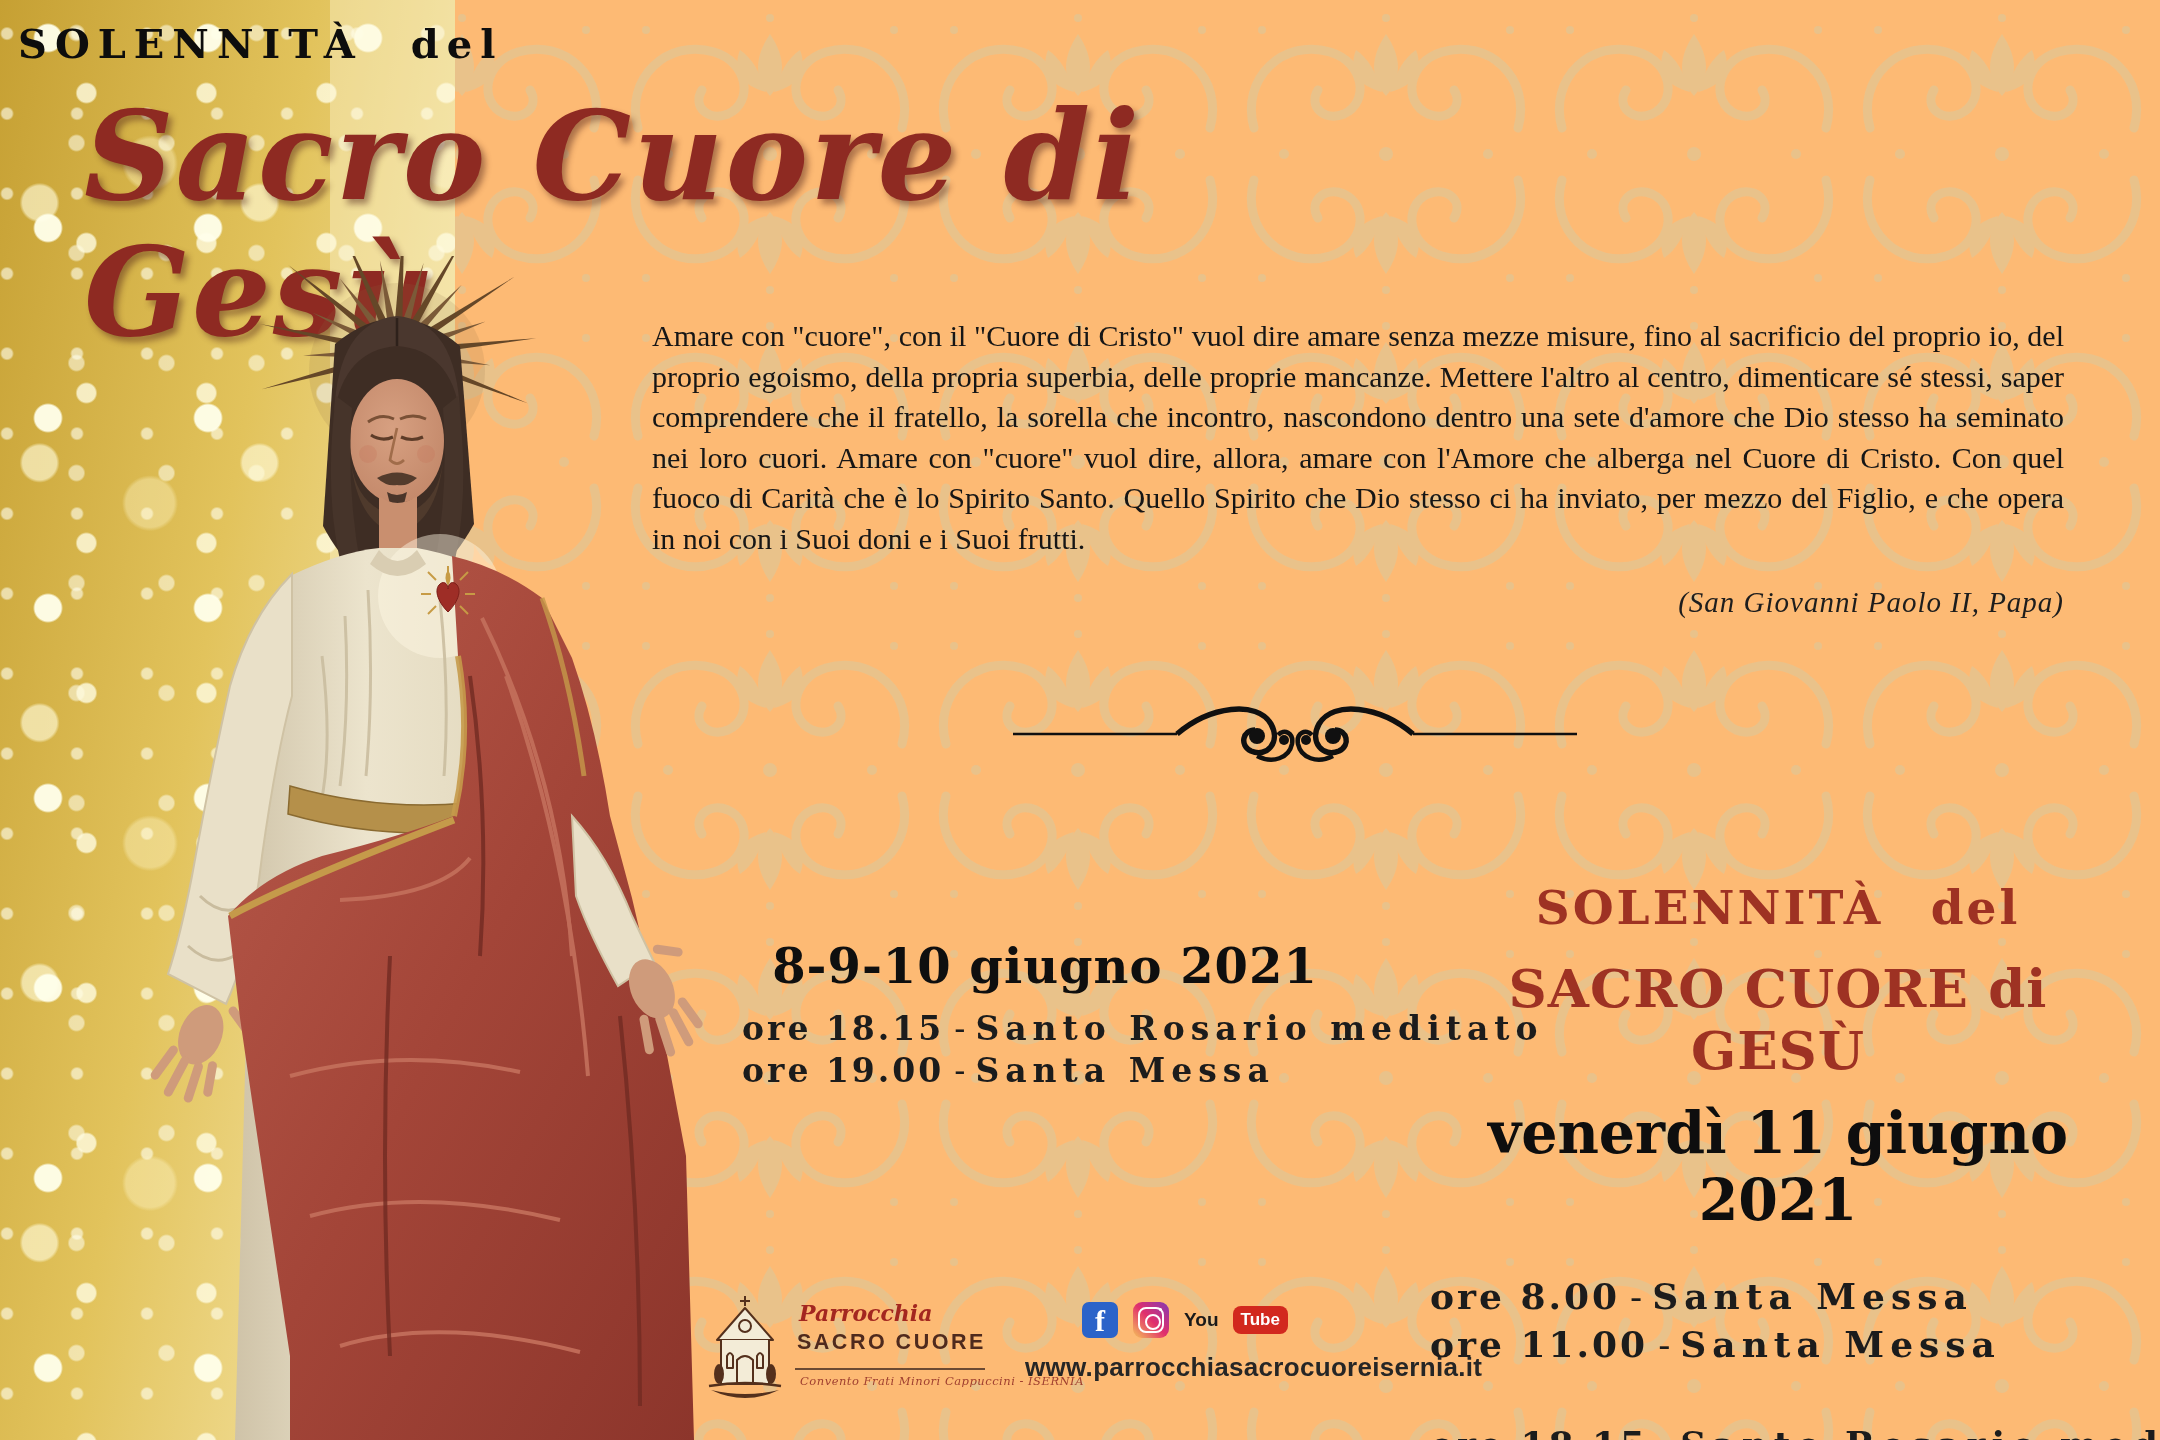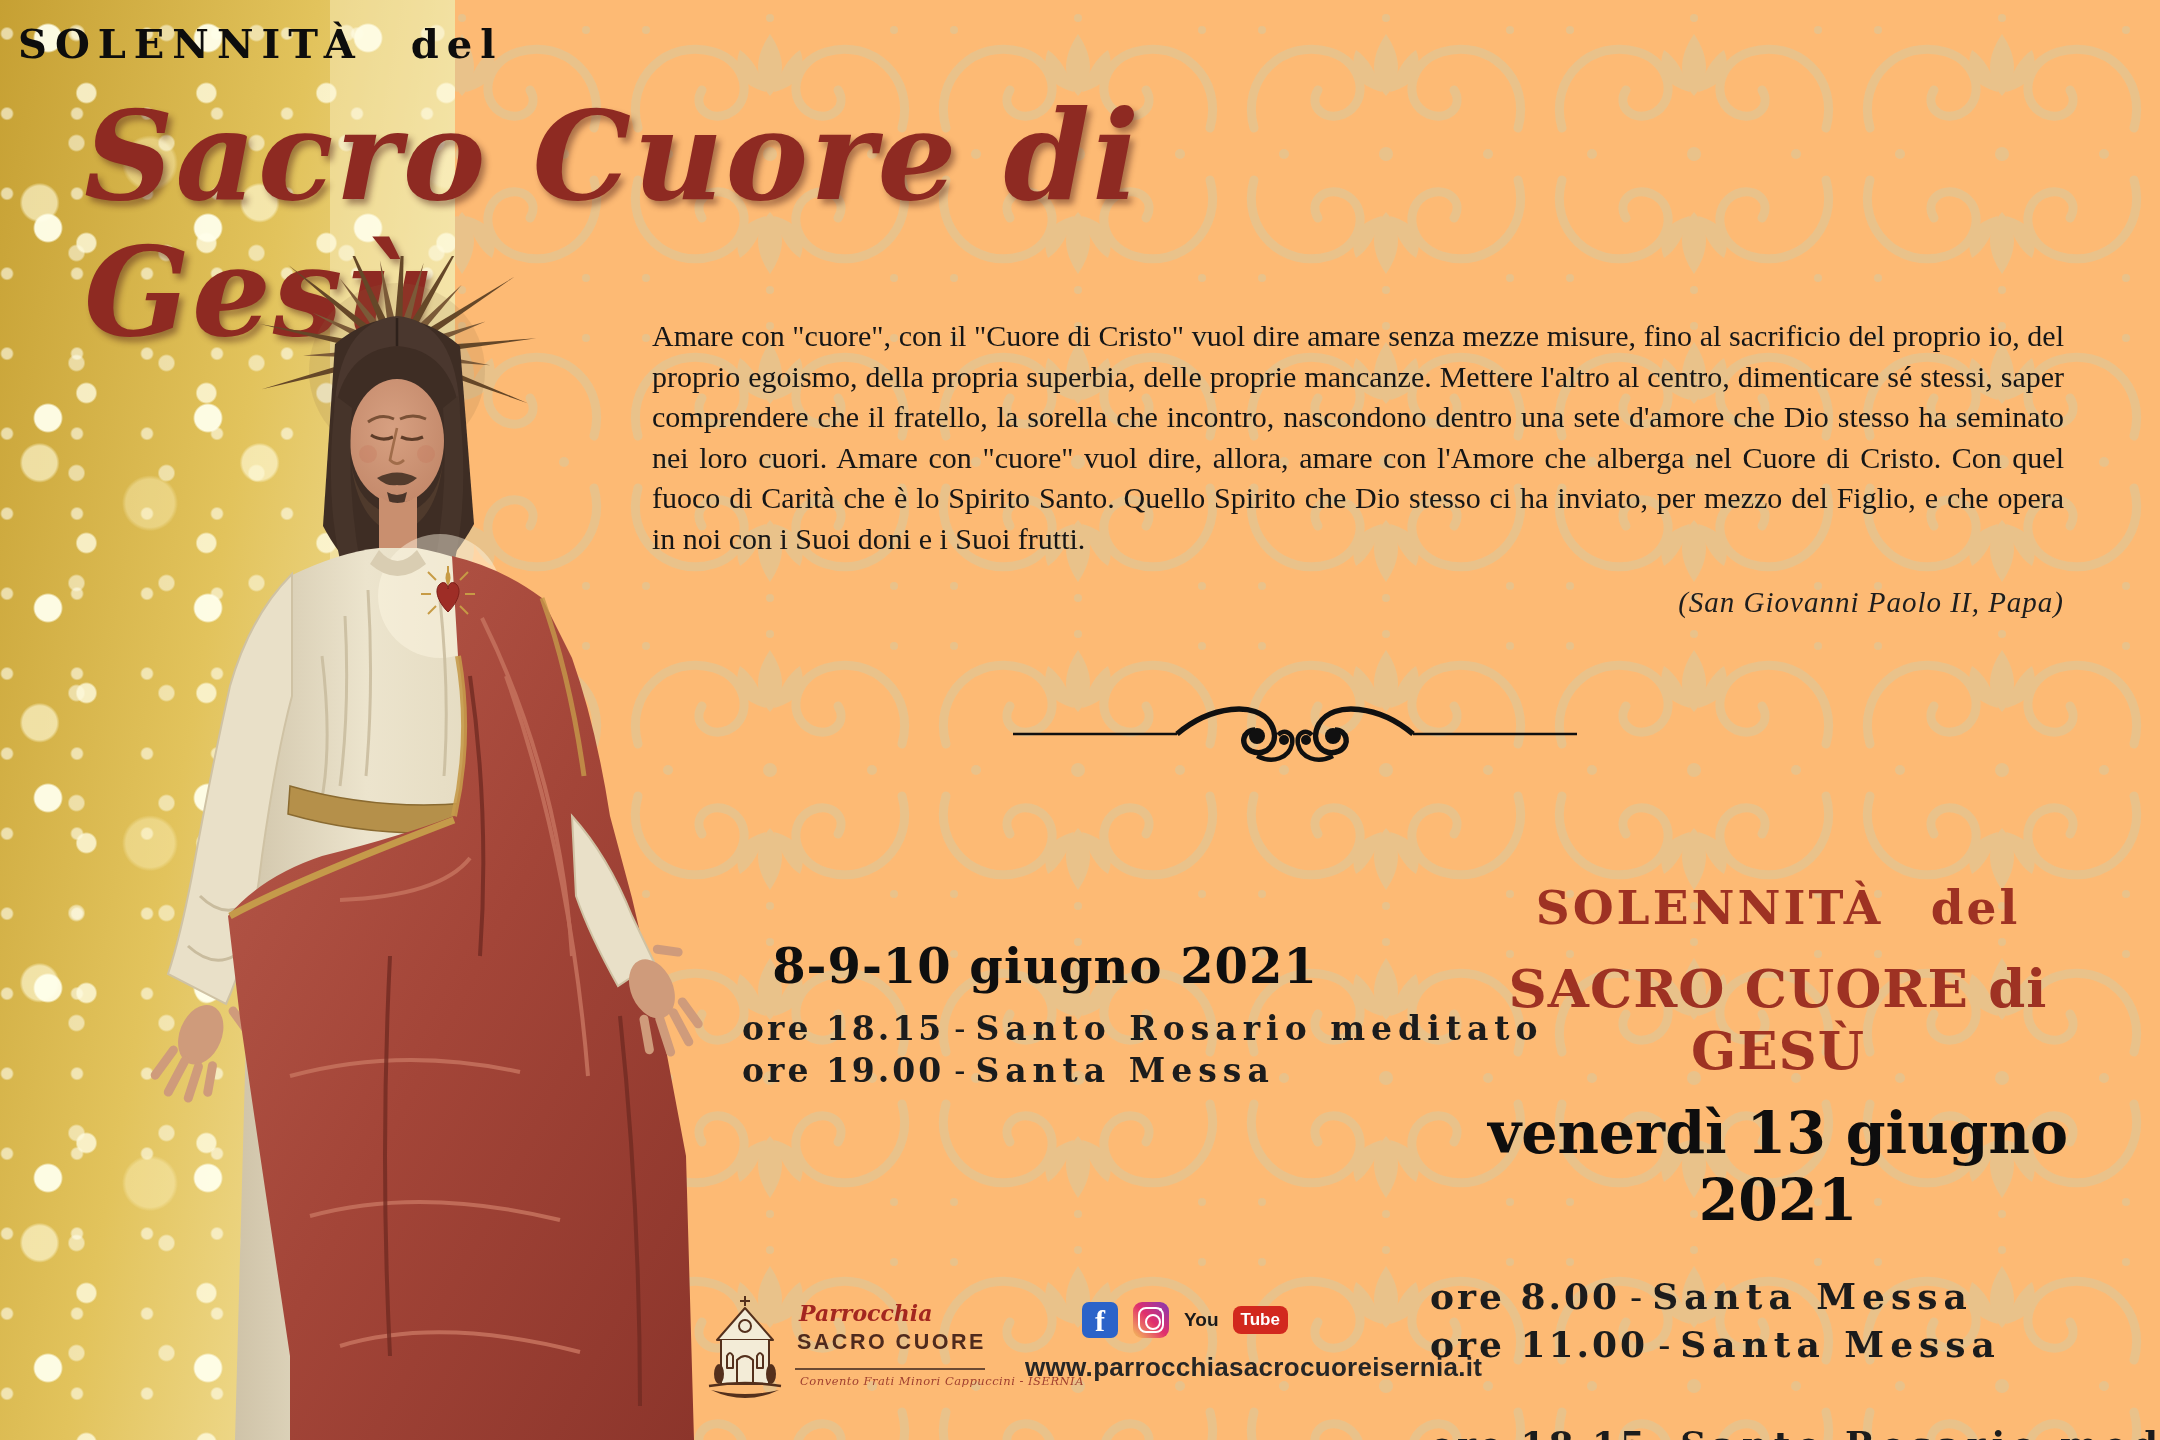--- a/index.html
+++ b/index.html
@@ -285,21 +285,21 @@
       </div>
       <div class="sched-row">
         <span class="t">ore 19.00</span><span class="s">-</span><span class="l">Santa Messa</span>
       </div>
     </div>
   </div>
 
   <div class="solennita">
     <div class="s-line1">SOLENNITÀ del</div>
     <div class="s-line2">SACRO CUORE di GESÙ</div>
-    <div class="s-date">venerdì 13 giugno 2021</div>
+    <div class="s-date">venerdì 11 giugno 2021</div>
     <div class="rows">
       <div class="sched-row">
         <span class="t">ore 8.00</span><span class="s">-</span><span class="l">Santa Messa</span>
       </div>
       <div class="sched-row">
         <span class="t">ore 11.00</span><span class="s">-</span><span class="l">Santa Messa</span>
       </div>
       <div class="gap"></div>
       <div class="sched-row">
         <span class="t">ore 18.15</span><span class="s">-</span><span class="l">Santo Rosario meditato</span>

